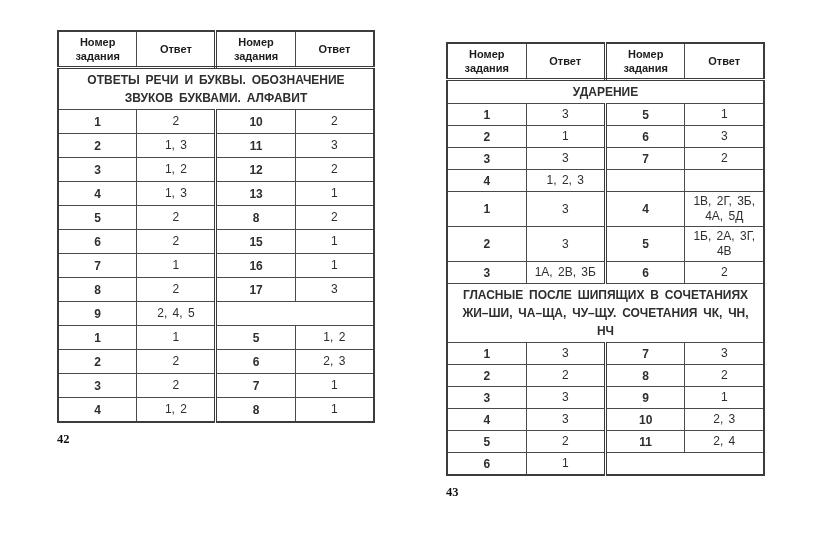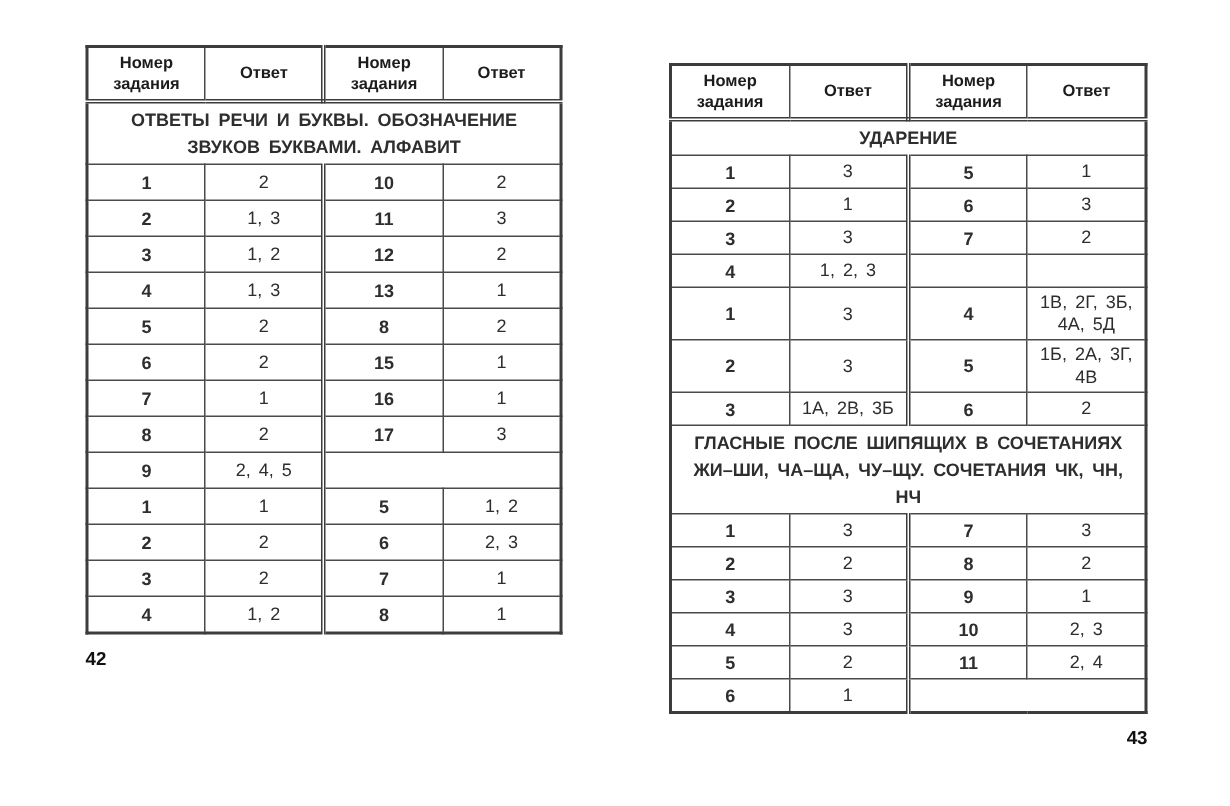--- a/index.html
+++ b/index.html
@@ -40,23 +40,23 @@
     font-size:11.5px;line-height:1.5;word-spacing:2.5px;
     padding:5px 8px;
     border-top:3px double var(--border);
     border-bottom:3px double var(--border);
   }
   td.num{font-weight:bold;color:var(--text);height:19px;}
   td.ans{font-weight:normal;word-spacing:2px;height:19px;line-height:1.25;}
   .mid{border-right:3px double var(--border) !important;}
   #page-right td.num,#page-right td.ans{height:17px;}
   .page-num{
-    font-weight:bold;font-size:12.5px;color:#111;margin-top:9px;
-  }
-  .page-num.right{text-align:right;}
+    font-weight:bold;font-size:12.5px;color:#111;margin-top:9px;font-family:Liberation Serif, serif;
+  }
+  .page-num.right{text-align:left;}
 </style>
 </head>
 <body>
 
 <div>
 
   <div class="page" id="page-left">
     <table class="answers">
         <thead>
           <tr>

